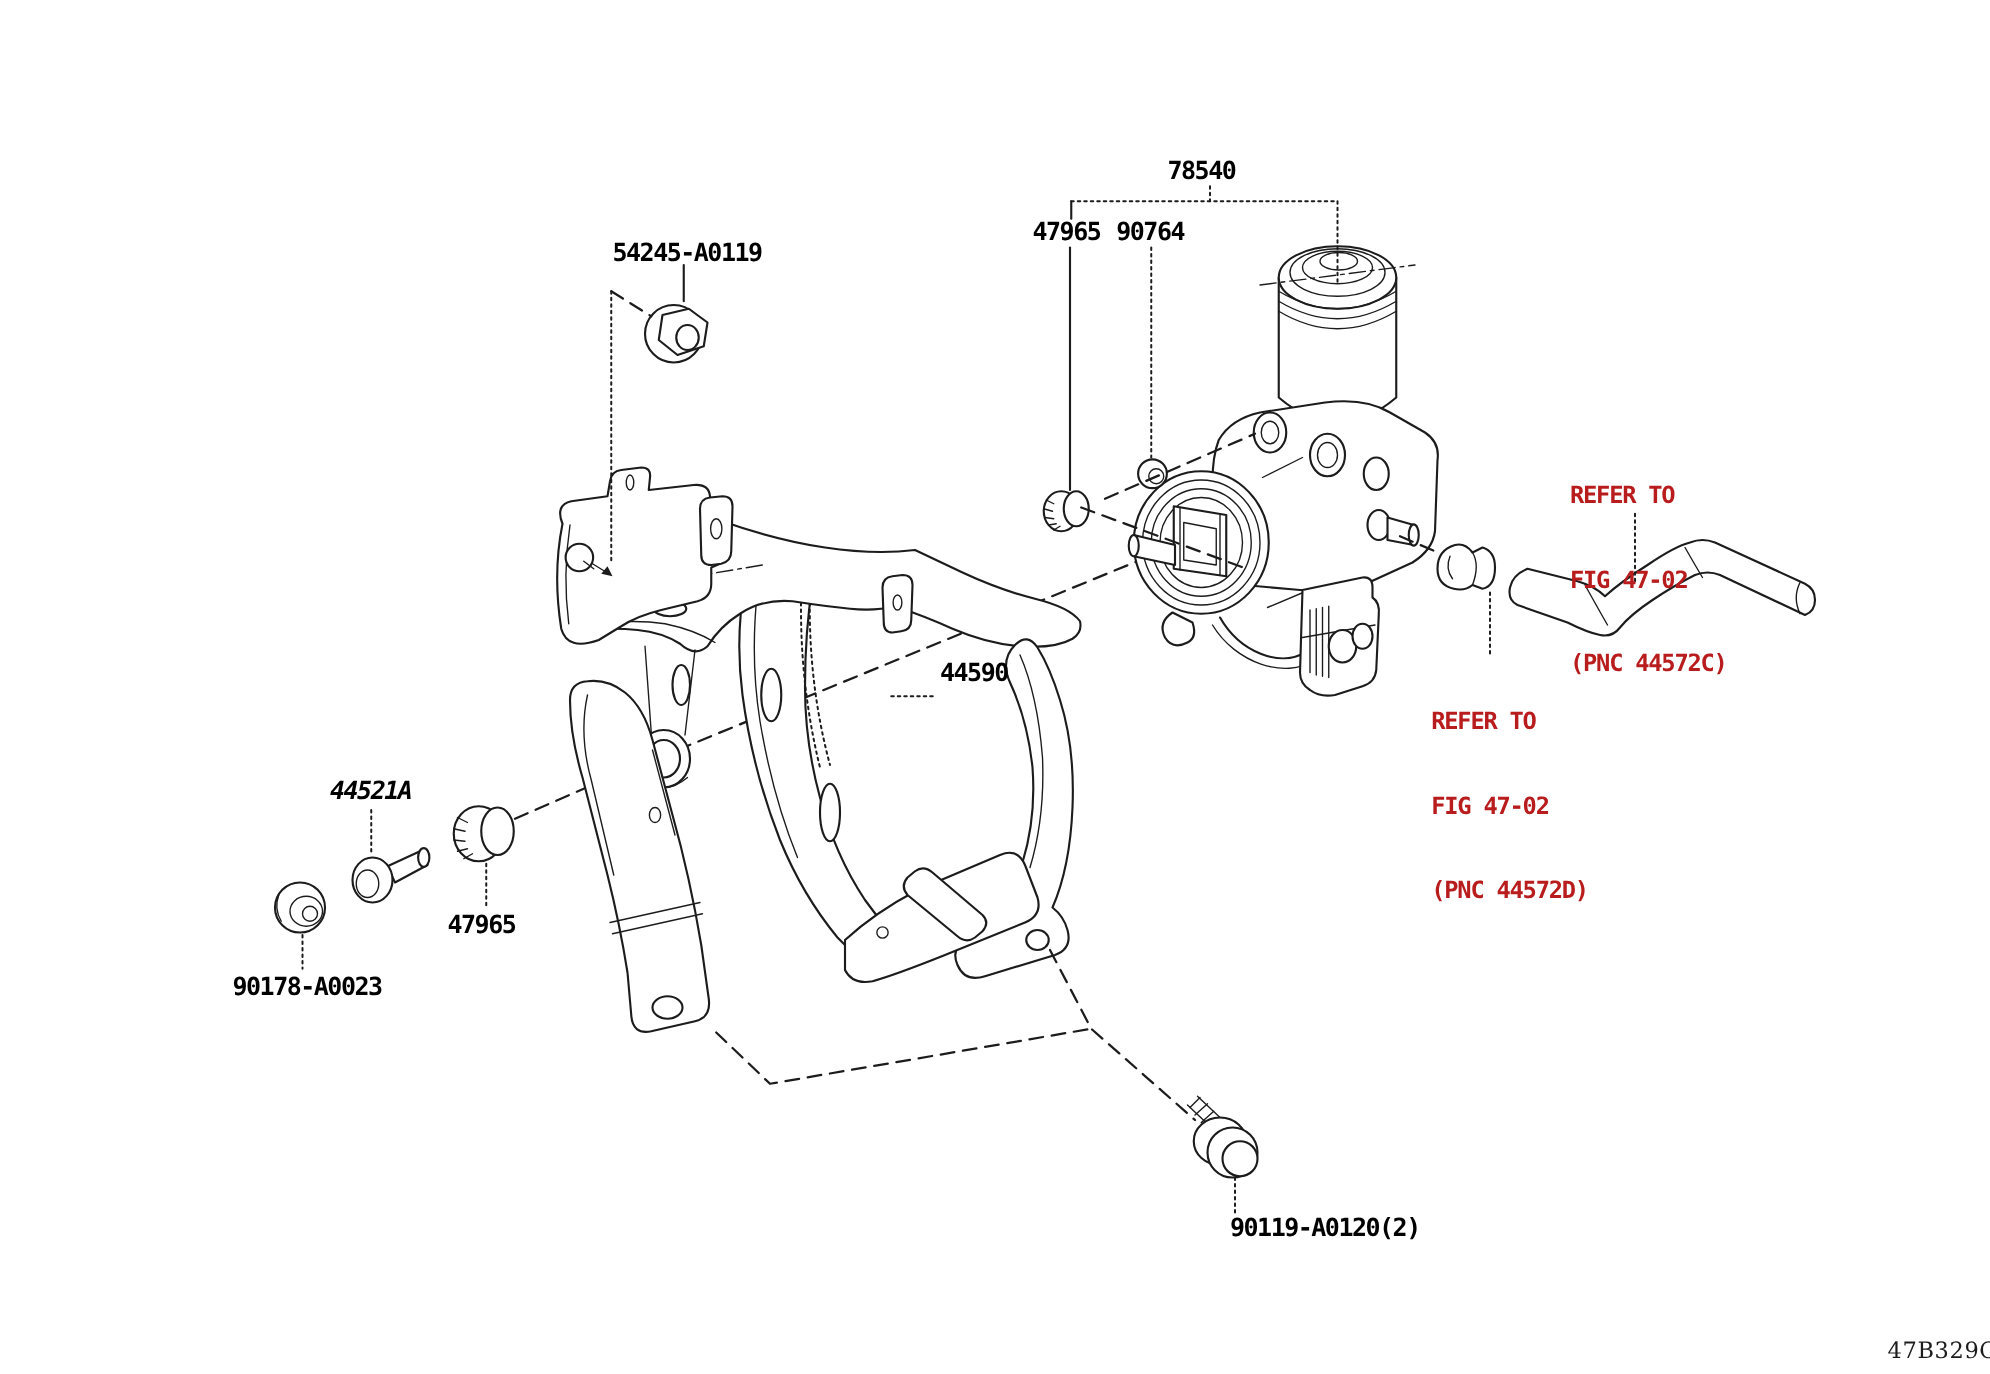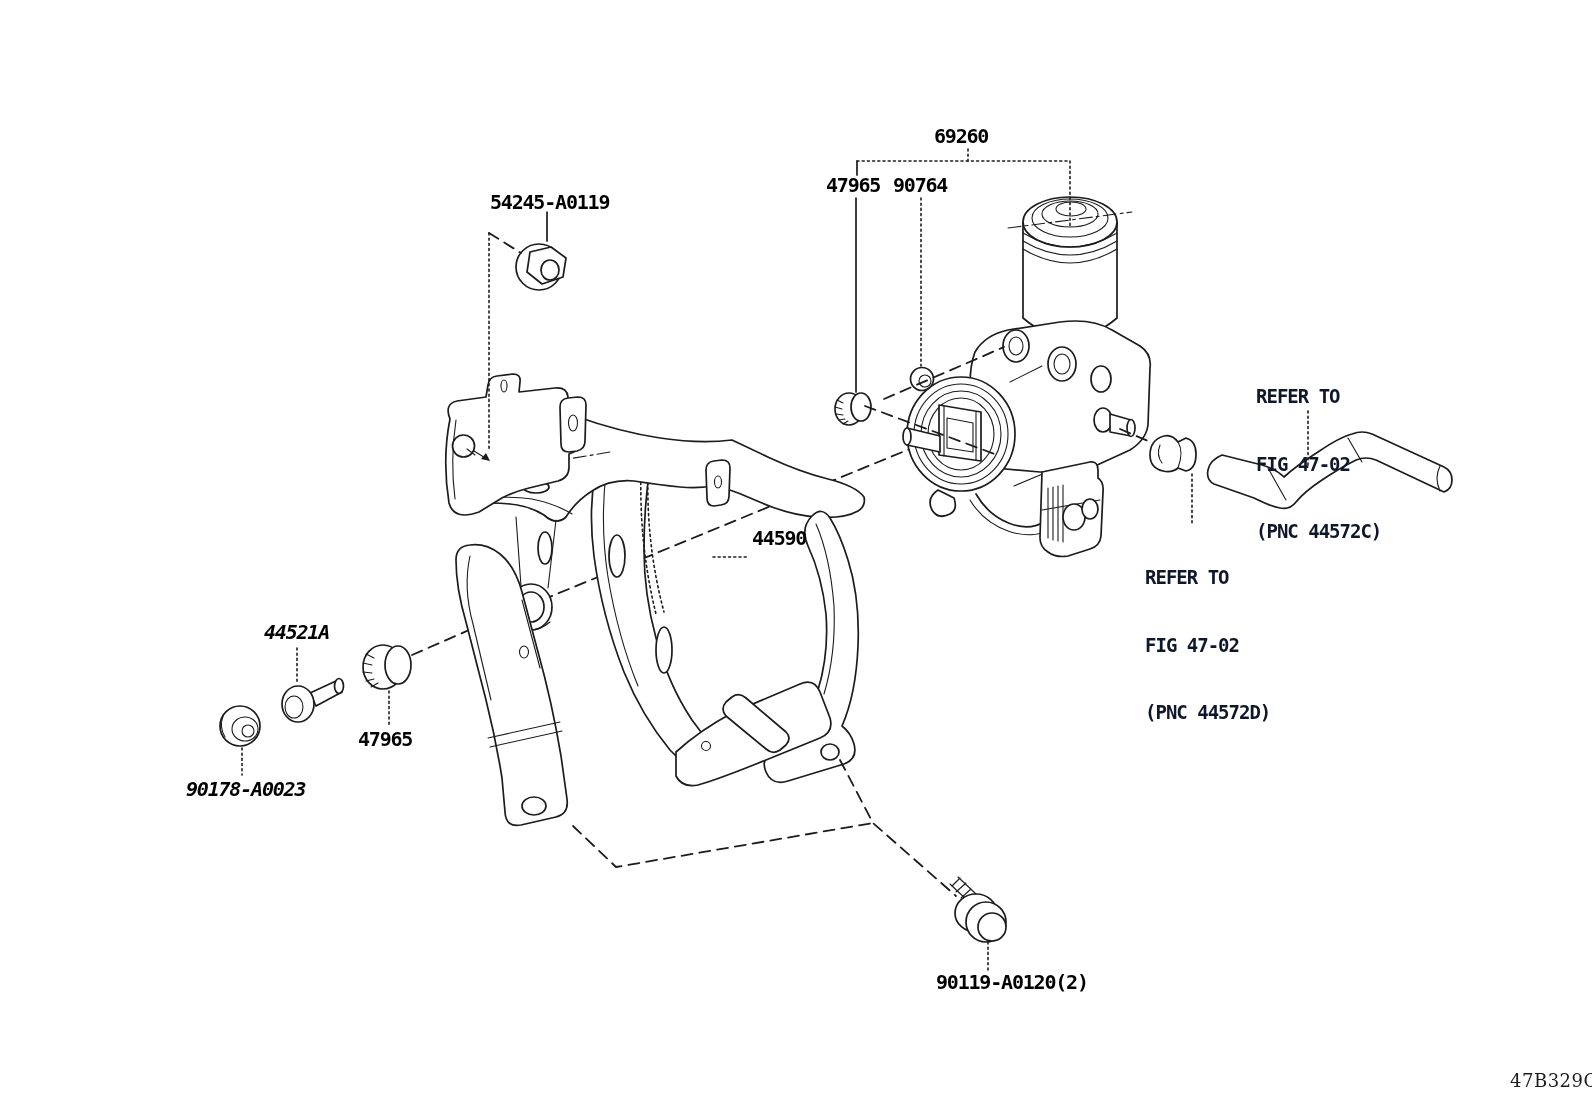--- a/index.html
+++ b/index.html
@@ -10,21 +10,21 @@
   .ln{fill:none;stroke:#1c1c1c;stroke-width:1.7;stroke-linecap:round;stroke-linejoin:round;}
   .lnf{fill:#ffffff;stroke:#1c1c1c;stroke-width:1.7;stroke-linecap:round;stroke-linejoin:round;}
   .thin{stroke-width:1.1;}
   .dash{stroke-dasharray:11 7;stroke-width:1.8;}
   .dot{stroke-dasharray:2 3.2;stroke-width:1.6;}
   .dashdot{stroke-dasharray:13 4 3 4;stroke-width:1.1;}
   
   .pn{position:absolute;font:bold 20px/20px "DejaVu Sans Mono",monospace;
       letter-spacing:-1.2px;color:#000;white-space:pre;}
   .refer{position:absolute;font:bold 19px/22.5px "DejaVu Sans Mono",monospace;
-      letter-spacing:-1px;color:#0f172a;white-space:pre;}
+      letter-spacing:-1px;color:#b91c1c;white-space:pre;}
   .refer div{height:22.5px;}
   .figcode{position:absolute;font:18px/18px "DejaVu Serif",serif;color:#1c1c1c;letter-spacing:.5px;}
 </style>
 </head>
 <body>
 
 <div class="stage">
 
 <svg width="1592" height="1099" viewBox="0 0 1592 1099">
 
@@ -235,21 +235,21 @@
     <path class="ln dash" d="M1120,429 L1148,441"></path>
     <path class="ln dot" d="M1192,474 L1192,524"></path>
     <path class="ln dot" d="M1308,411 L1308,466"></path>
 
     <path class="ln dash" d="M573,826 L616,867 L873,823"></path>
     <path class="ln dash" d="M840,760 L873,823 L956,896"></path>
     <path class="ln dot" d="M988,942 L988,970"></path>
   </g>
 </svg>
 
-  <div class="pn" style="left:934px;top:126px;">69260</div>
+  <div class="pn" style="left:934px;top:126px;">78540</div>
 
   <div class="pn" style="left:826px;top:175px;">47965</div>
 
   <div class="pn" style="left:893px;top:175px;">90764</div>
 
   <div class="pn" style="left:490px;top:192px;">54245-A0119</div>
 
   <div class="refer" style="left:1256px;top:340px;">
     <div>REFER TO</div>
     <div>FIG 47-02</div>
@@ -261,18 +261,18 @@
     <div>FIG 47-02</div>
     <div>(PNC 44572D)</div>
   </div>
 
   <div class="pn" style="left:752px;top:528px;">44590</div>
 
   <div class="pn" style="left:264px;top:622px;font-style:italic;">44521A</div>
 
   <div class="pn" style="left:358px;top:729px;">47965</div>
 
-  <div class="pn" style="left:186px;top:779px;font-style:italic;">90178-A0023</div>
-
-  <div class="pn" style="left:936px;top:972px;">90119-A0120(2)</div>
+  <div class="pn" style="left:186px;top:779px;">90178-A0023</div>
+
+  <div class="pn" style="left:984px;top:972px;">90119-A0120(2)</div>
 
   <div class="figcode" style="left:1510px;top:1072px;">47B329C</div>
 </div>
 
 </body></html>

